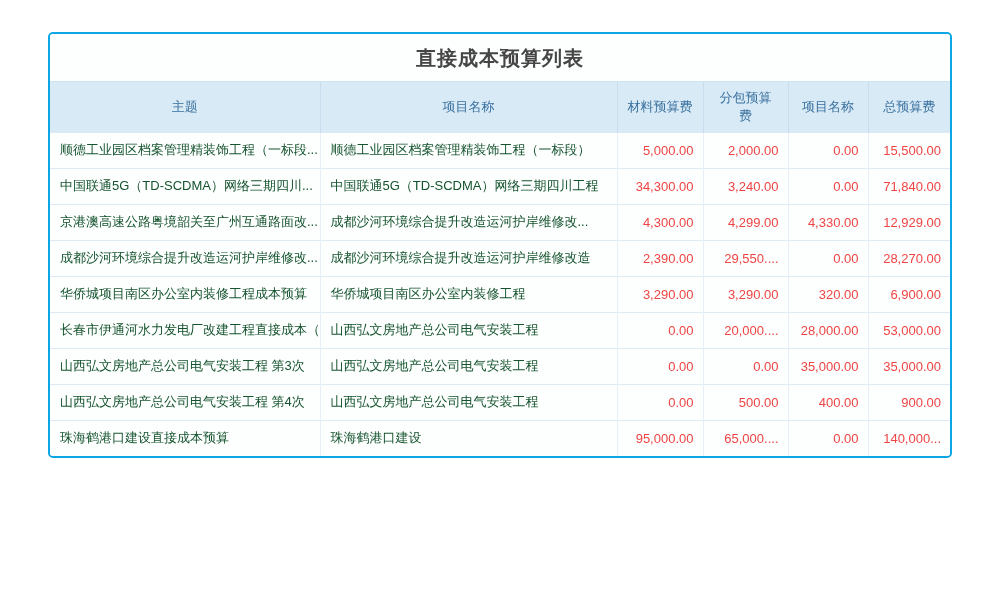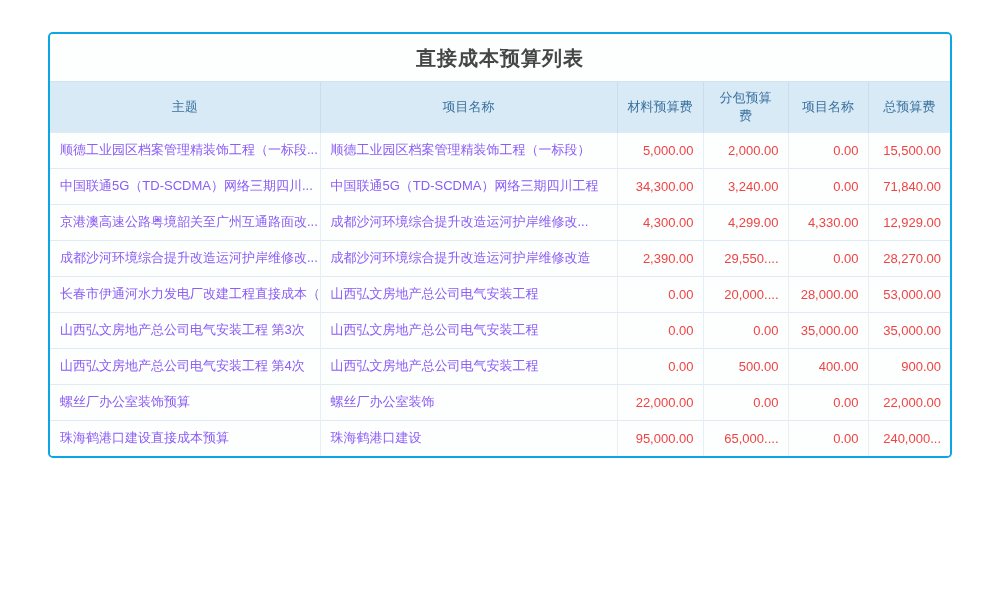--- a/index.html
+++ b/index.html
@@ -52,21 +52,21 @@
     height: 36px;
     border-top: 1px solid #dfeaf3;
     border-right: 1px solid #e6eef6;
     vertical-align: middle;
     white-space: nowrap;
     overflow: hidden;
     background: #fdfefe;
   }
   tbody td:last-child { border-right: none; }
   td.link-cell {
-    color: #8b5cf6;
+    color: #14532d;
     text-align: left;
     padding: 0 10px;
     cursor: pointer;
   }
   td.num-cell {
     color: #ef4444;
     text-align: right;
     padding: 0 9px;
   }
 </style>
@@ -122,20 +122,28 @@
   </tr>
         <tr>
     <td class="link-cell">成都沙河环境综合提升改造运河护岸维修改...</td>
     <td class="link-cell">成都沙河环境综合提升改造运河护岸维修改造</td>
     <td class="num-cell">2,390.00</td>
     <td class="num-cell">29,550....</td>
     <td class="num-cell">0.00</td>
     <td class="num-cell">28,270.00</td>
   </tr>
         <tr>
+    <td class="link-cell">华侨城项目南区办公室内装修工程成本预算</td>
+    <td class="link-cell">华侨城项目南区办公室内装修工程</td>
+    <td class="num-cell">3,290.00</td>
+    <td class="num-cell">3,290.00</td>
+    <td class="num-cell">320.00</td>
+    <td class="num-cell">6,900.00</td>
+  </tr>
+        <tr>
     <td class="link-cell">长春市伊通河水力发电厂改建工程直接成本（...</td>
     <td class="link-cell">山西弘文房地产总公司电气安装工程</td>
     <td class="num-cell">0.00</td>
     <td class="num-cell">20,000....</td>
     <td class="num-cell">28,000.00</td>
     <td class="num-cell">53,000.00</td>
   </tr>
         <tr>
     <td class="link-cell">山西弘文房地产总公司电气安装工程 第3次</td>
     <td class="link-cell">山西弘文房地产总公司电气安装工程</td>
@@ -146,30 +154,22 @@
   </tr>
         <tr>
     <td class="link-cell">山西弘文房地产总公司电气安装工程 第4次</td>
     <td class="link-cell">山西弘文房地产总公司电气安装工程</td>
     <td class="num-cell">0.00</td>
     <td class="num-cell">500.00</td>
     <td class="num-cell">400.00</td>
     <td class="num-cell">900.00</td>
   </tr>
         <tr>
-    <td class="link-cell">螺丝厂办公室装饰预算</td>
-    <td class="link-cell">螺丝厂办公室装饰</td>
-    <td class="num-cell">22,000.00</td>
-    <td class="num-cell">0.00</td>
-    <td class="num-cell">0.00</td>
-    <td class="num-cell">22,000.00</td>
-  </tr>
-        <tr>
     <td class="link-cell">珠海鹤港口建设直接成本预算</td>
     <td class="link-cell">珠海鹤港口建设</td>
     <td class="num-cell">95,000.00</td>
     <td class="num-cell">65,000....</td>
     <td class="num-cell">0.00</td>
-    <td class="num-cell">240,000...</td>
+    <td class="num-cell">140,000...</td>
   </tr>
       </tbody>
   </table>
 </div>
 
 </body></html>

